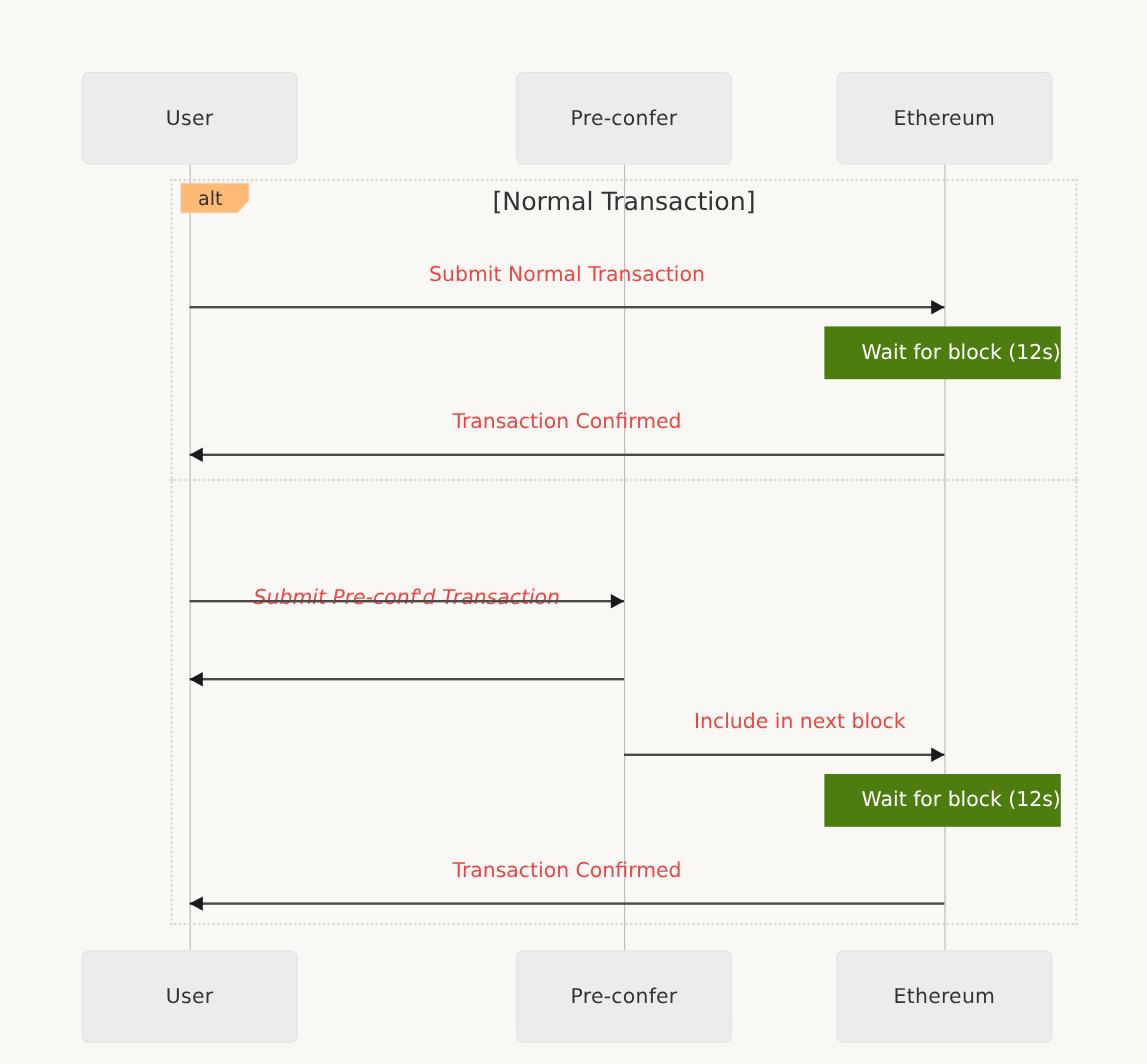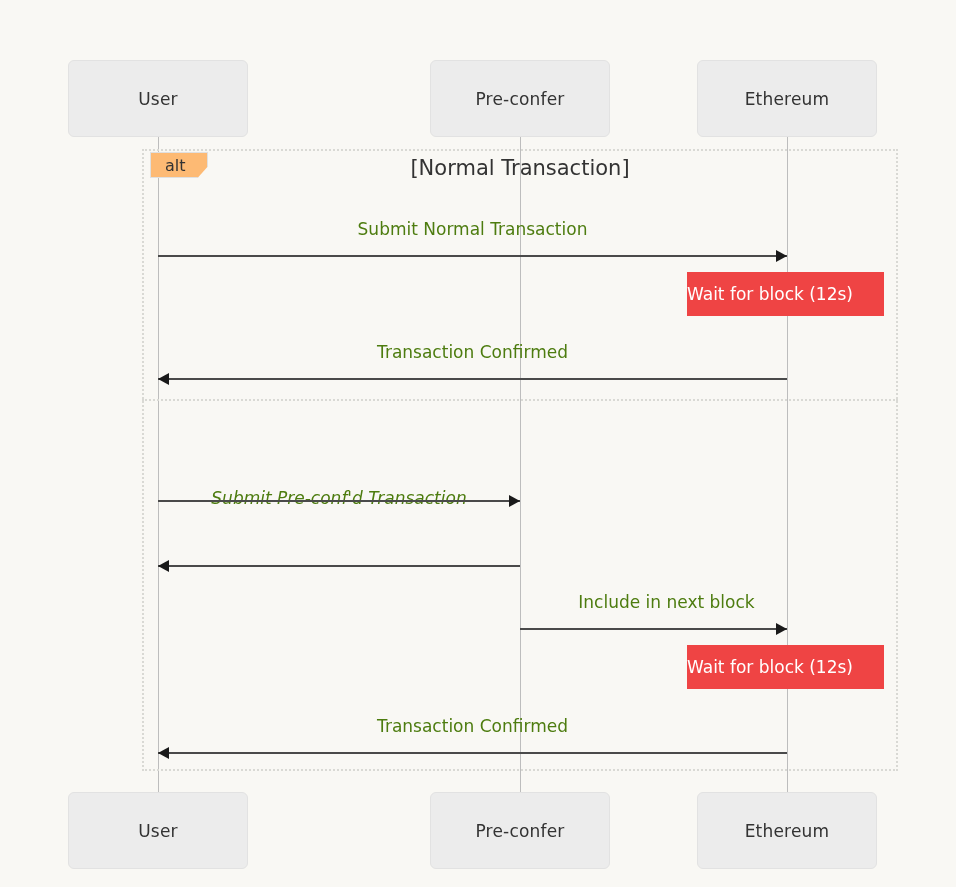--- a/index.html
+++ b/index.html
@@ -88,35 +88,35 @@
   }
   .arrowhead.right {
     border-left: 11px solid #1a1a1a;
   }
   .arrowhead.left {
     border-right: 11px solid #1a1a1a;
   }
   .msg-label {
     position: absolute;
     text-align: center;
-    color: #4d7c0f;
+    color: #ef4444;
     font-size: 17px;
     white-space: nowrap;
   }
 
   
   .note-box {
     position: absolute;
     box-sizing: border-box;
-    background: #ef4444;
+    background: #4d7c0f;
     color: #ffffff;
     font-size: 17px;
     display: flex;
     align-items: center;
-    justify-content: flex-start;
+    justify-content: flex-end;
     white-space: nowrap;
   }
 </style>
 </head>
 <body>
 
 <div id="diagram">
 
   <div class="lifeline" style="left:158px; top:137px; height:655px;"></div>
   <div class="lifeline" style="left:520px; top:137px; height:655px;"></div>

